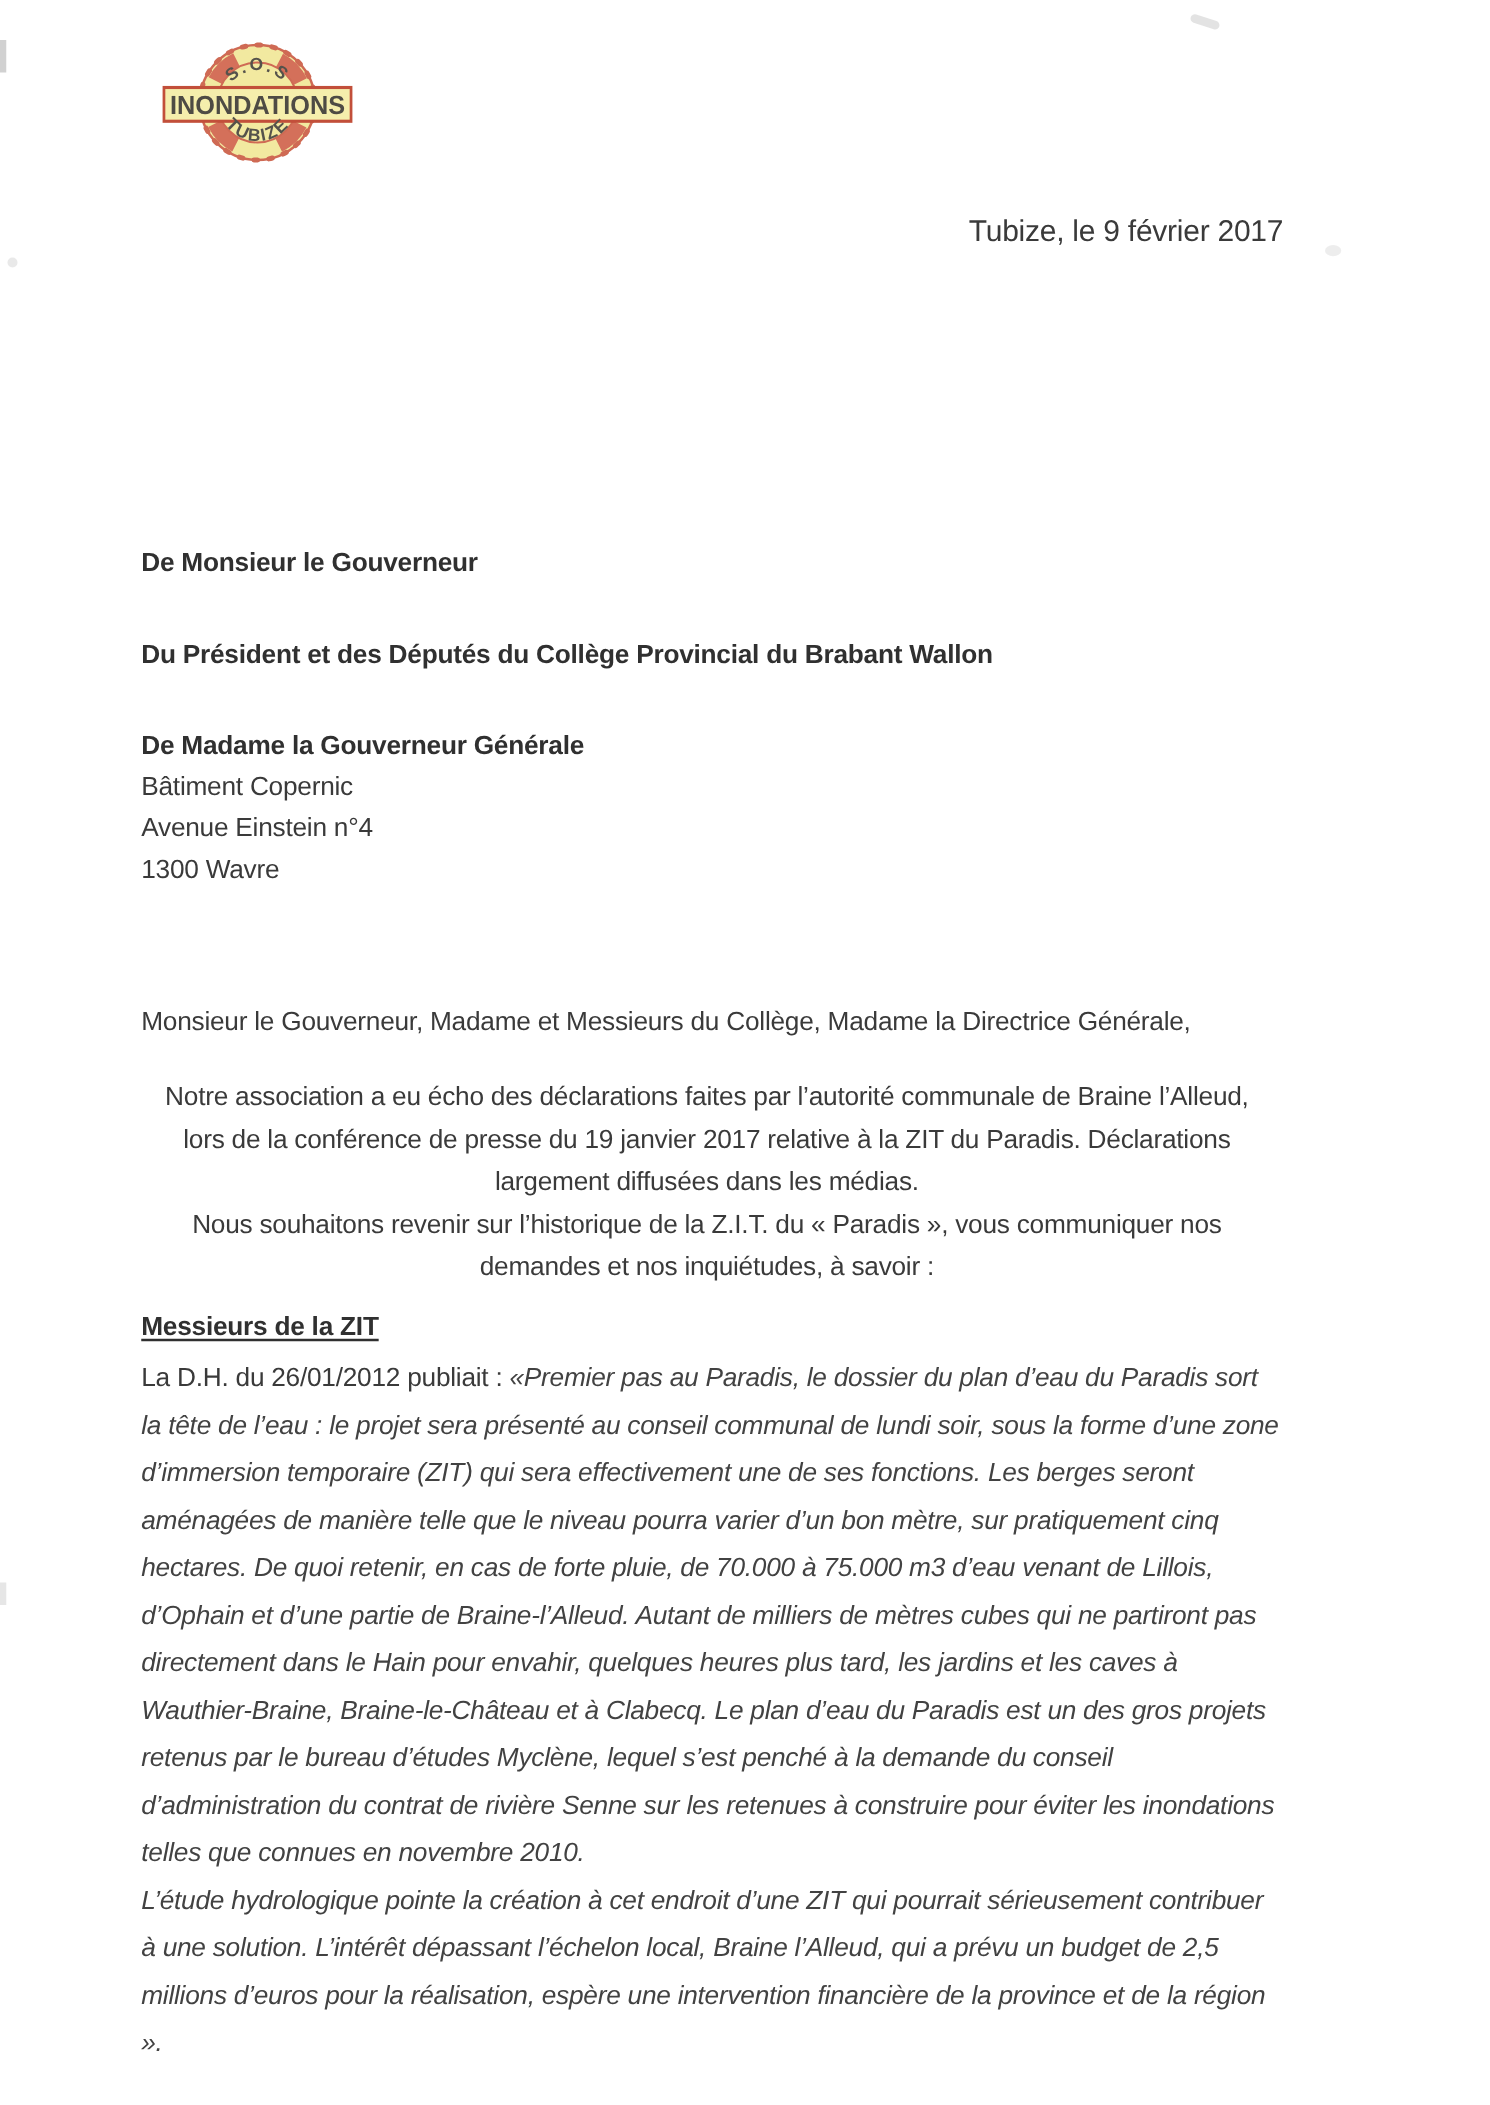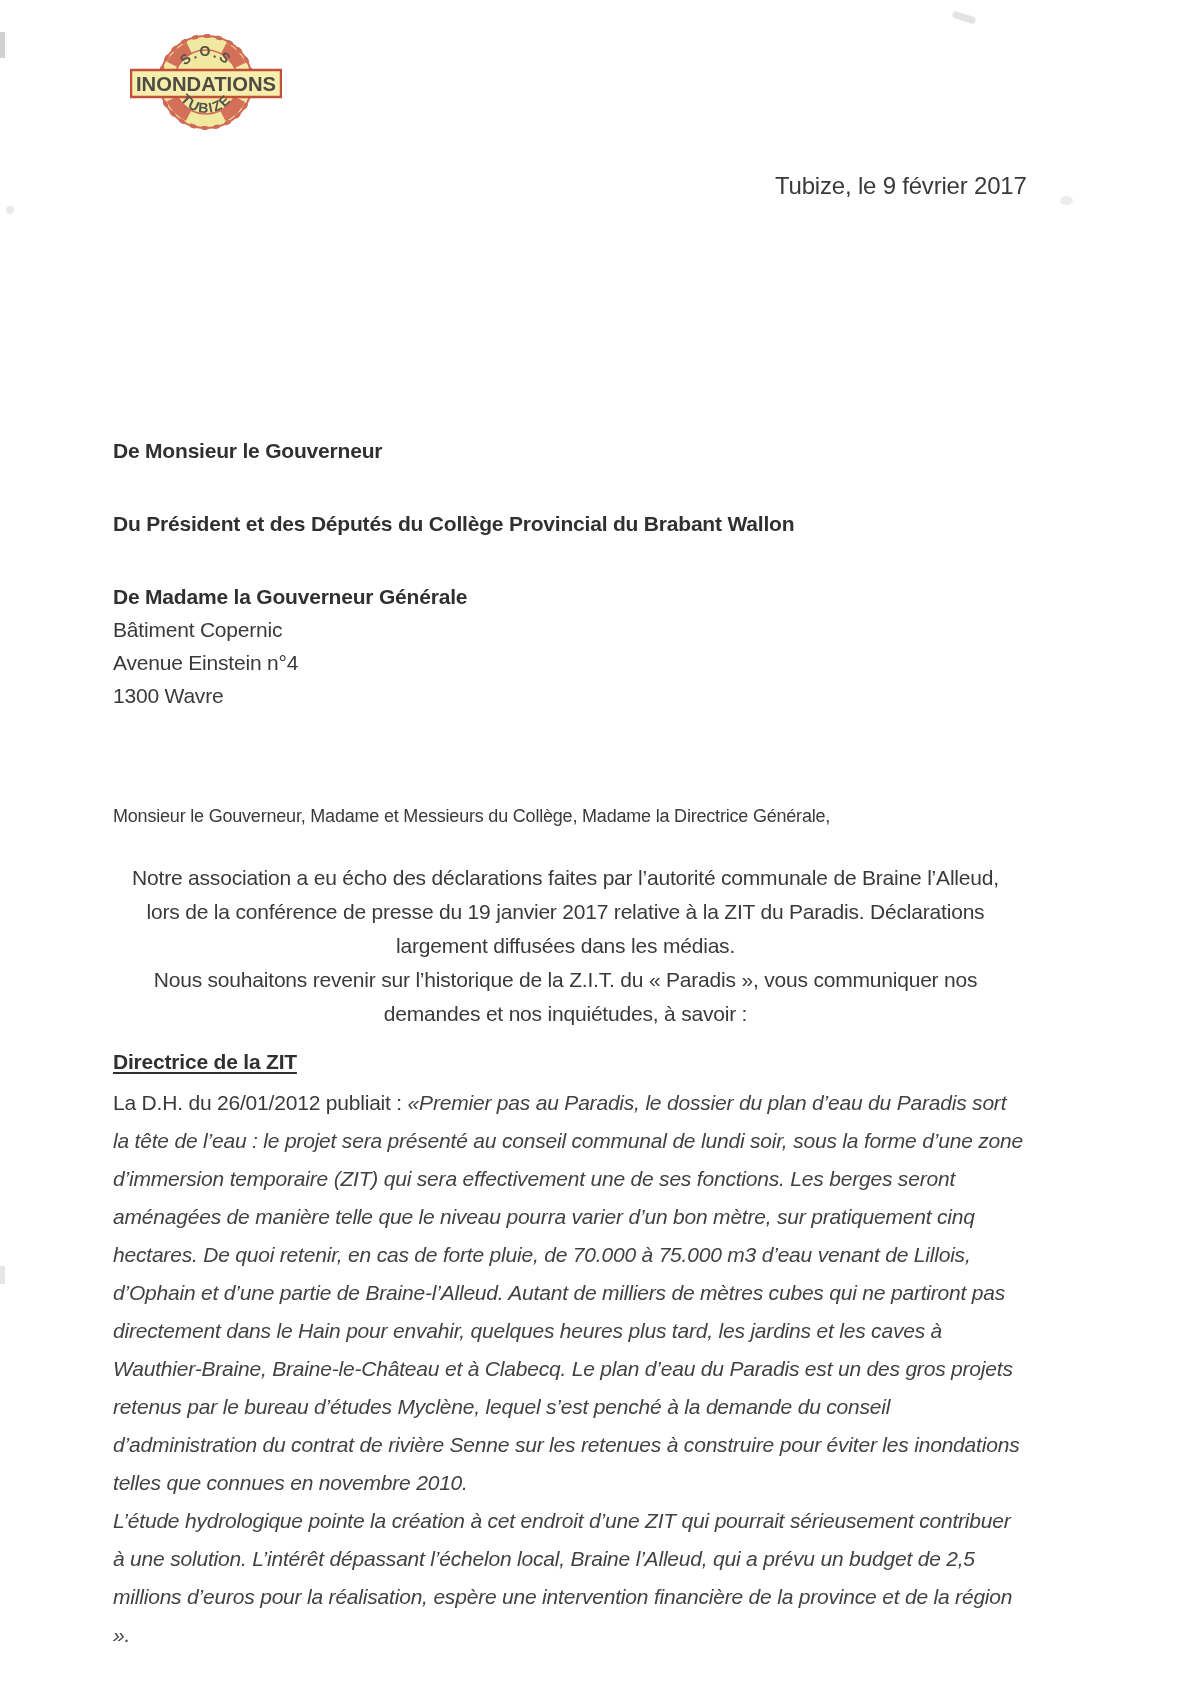--- a/index.html
+++ b/index.html
@@ -8,21 +8,21 @@
     font-family:"Liberation Sans",sans-serif;color:#3a3a3a;overflow:hidden;
   }
   .page{position:absolute;inset:0;}
   .abs{position:absolute;}
   .logo{left:130px;top:30px;width:152px;height:108px;}
   .dateline{left:775px;top:172px;font-size:24px;letter-spacing:-0.2px;text-align:center;}
   .subject{left:113px;top:272px;width:905px;font-size:21px;line-height:35px;letter-spacing:-0.2px;}
   .attention{left:113px;top:394px;font-size:21px;line-height:33px;letter-spacing:-0.2px;}
   .attention .hd{font-weight:bold;color:#303030;white-space:pre;}
   .attention .b{font-weight:bold;color:#303030;margin-top:40px;}
-  .salutation{left:113px;top:806px;width:930px;font-size:18px;letter-spacing:-0.2px;}
+  .salutation{left:113px;top:806px;width:930px;font-size:21px;letter-spacing:-0.2px;}
   .intro{left:113px;top:861px;width:905px;font-size:21px;line-height:34px;white-space:pre-line;letter-spacing:-0.2px;text-align:center;}
   .history{left:113px;top:1044px;width:912px;font-size:21px;letter-spacing:-0.2px;}
   .history .hd2{font-weight:bold;color:#303030;text-decoration:underline;text-underline-offset:3px;line-height:36px;margin:0 0 4px 0;font-size:21px;}
   .quote{margin:0;line-height:38px;white-space:pre-line;}
   .quote .lead{font-style:normal;}
   .quote .qt{font-style:italic;color:#424242;}
   .artifact{background:#9a9a9a;pointer-events:none;}
 </style>
 </head>
 <body>
@@ -65,21 +65,21 @@
     <div>Avenue Einstein n°4</div>
     <div>1300 Wavre</div>
   </div>
 
   <div class="abs salutation">Monsieur le Gouverneur, Madame et Messieurs du Collège, Madame la Directrice Générale,</div>
 
   <div class="abs intro">Notre association a eu écho des déclarations faites par l’autorité communale de Braine l’Alleud, lors de la conférence de presse du 19 janvier 2017 relative à la ZIT du Paradis. Déclarations largement diffusées dans les médias.
 Nous souhaitons revenir sur l’historique de la Z.I.T. du « Paradis », vous communiquer nos demandes et nos inquiétudes, à savoir :</div>
 
   <div class="abs history">
-    <div class="hd2">Directrice de la ZIT</div>
+    <div class="hd2">Messieurs de la ZIT</div>
     <p class="quote"><span class="lead">La D.H. du 26/01/2012 publiait : </span><span class="qt">«Premier pas au Paradis, le dossier du plan d’eau du Paradis sort la tête de l’eau : le projet sera présenté au conseil communal de lundi soir, sous la forme d’une zone d’immersion temporaire (ZIT) qui sera effectivement une de ses fonctions. Les berges seront aménagées de manière telle que le niveau pourra varier d’un bon mètre, sur pratiquement cinq hectares. De quoi retenir, en cas de forte pluie, de 70.000 à 75.000 m3 d’eau venant de Lillois, d’Ophain et d’une partie de Braine-l’Alleud. Autant de milliers de mètres cubes qui ne partiront pas directement dans le Hain pour envahir, quelques heures plus tard, les jardins et les caves à Wauthier-Braine, Braine-le-Château et à Clabecq. Le plan d’eau du Paradis est un des gros projets retenus par le bureau d’études Myclène, lequel s’est penché à la demande du conseil d’administration du contrat de rivière Senne sur les retenues à construire pour éviter les inondations telles que connues en novembre 2010.
 L’étude hydrologique pointe la création à cet endroit d’une ZIT qui pourrait sérieusement contribuer à une solution. L’intérêt dépassant l’échelon local, Braine l’Alleud, qui a prévu un budget de 2,5 millions d’euros pour la réalisation, espère une intervention financière de la province et de la région ».</span></p>
   </div>
 
   <div class="abs artifact" style="left:0;top:32px;width:5px;height:26px;opacity:.45;"></div>
   <div class="abs artifact" style="left:952px;top:14px;width:24px;height:7px;opacity:.28;transform:rotate(18deg);border-radius:4px;"></div>
   <div class="abs artifact" style="left:1060px;top:196px;width:13px;height:9px;opacity:.18;border-radius:50%;"></div>
   <div class="abs artifact" style="left:6px;top:206px;width:8px;height:8px;opacity:.22;border-radius:50%;"></div>
   <div class="abs artifact" style="left:0;top:1266px;width:5px;height:18px;opacity:.25;"></div>
 

